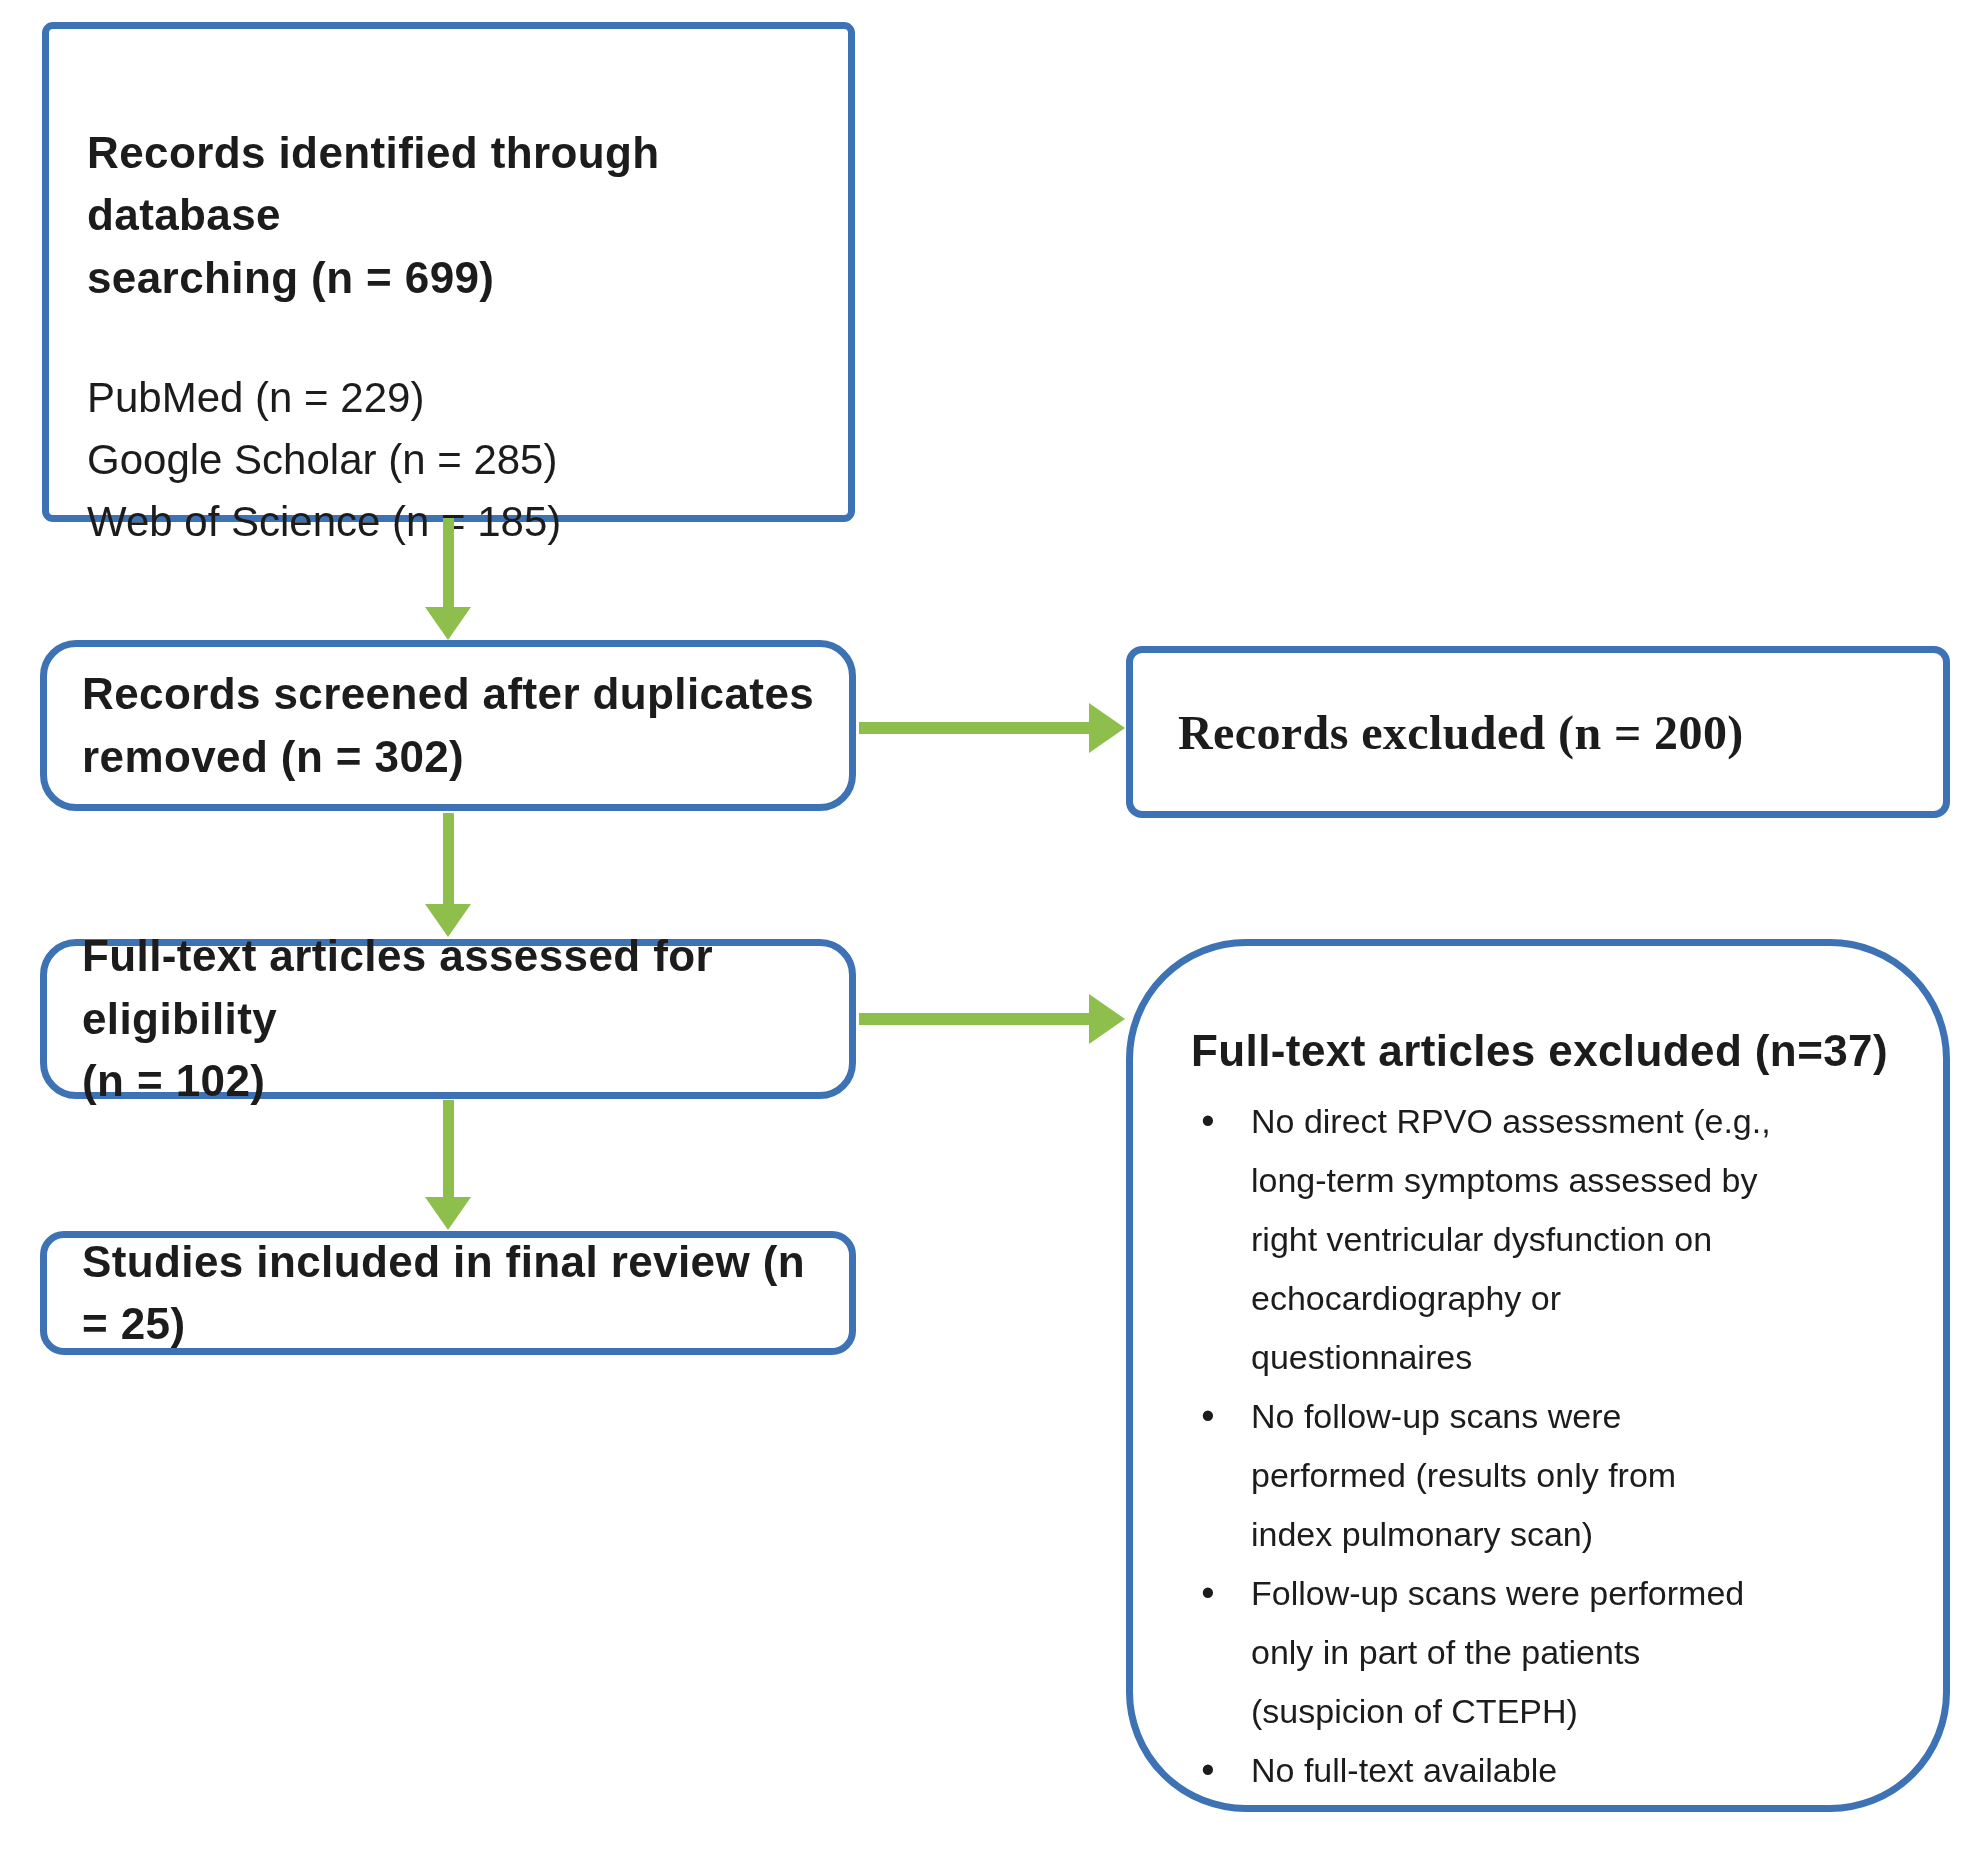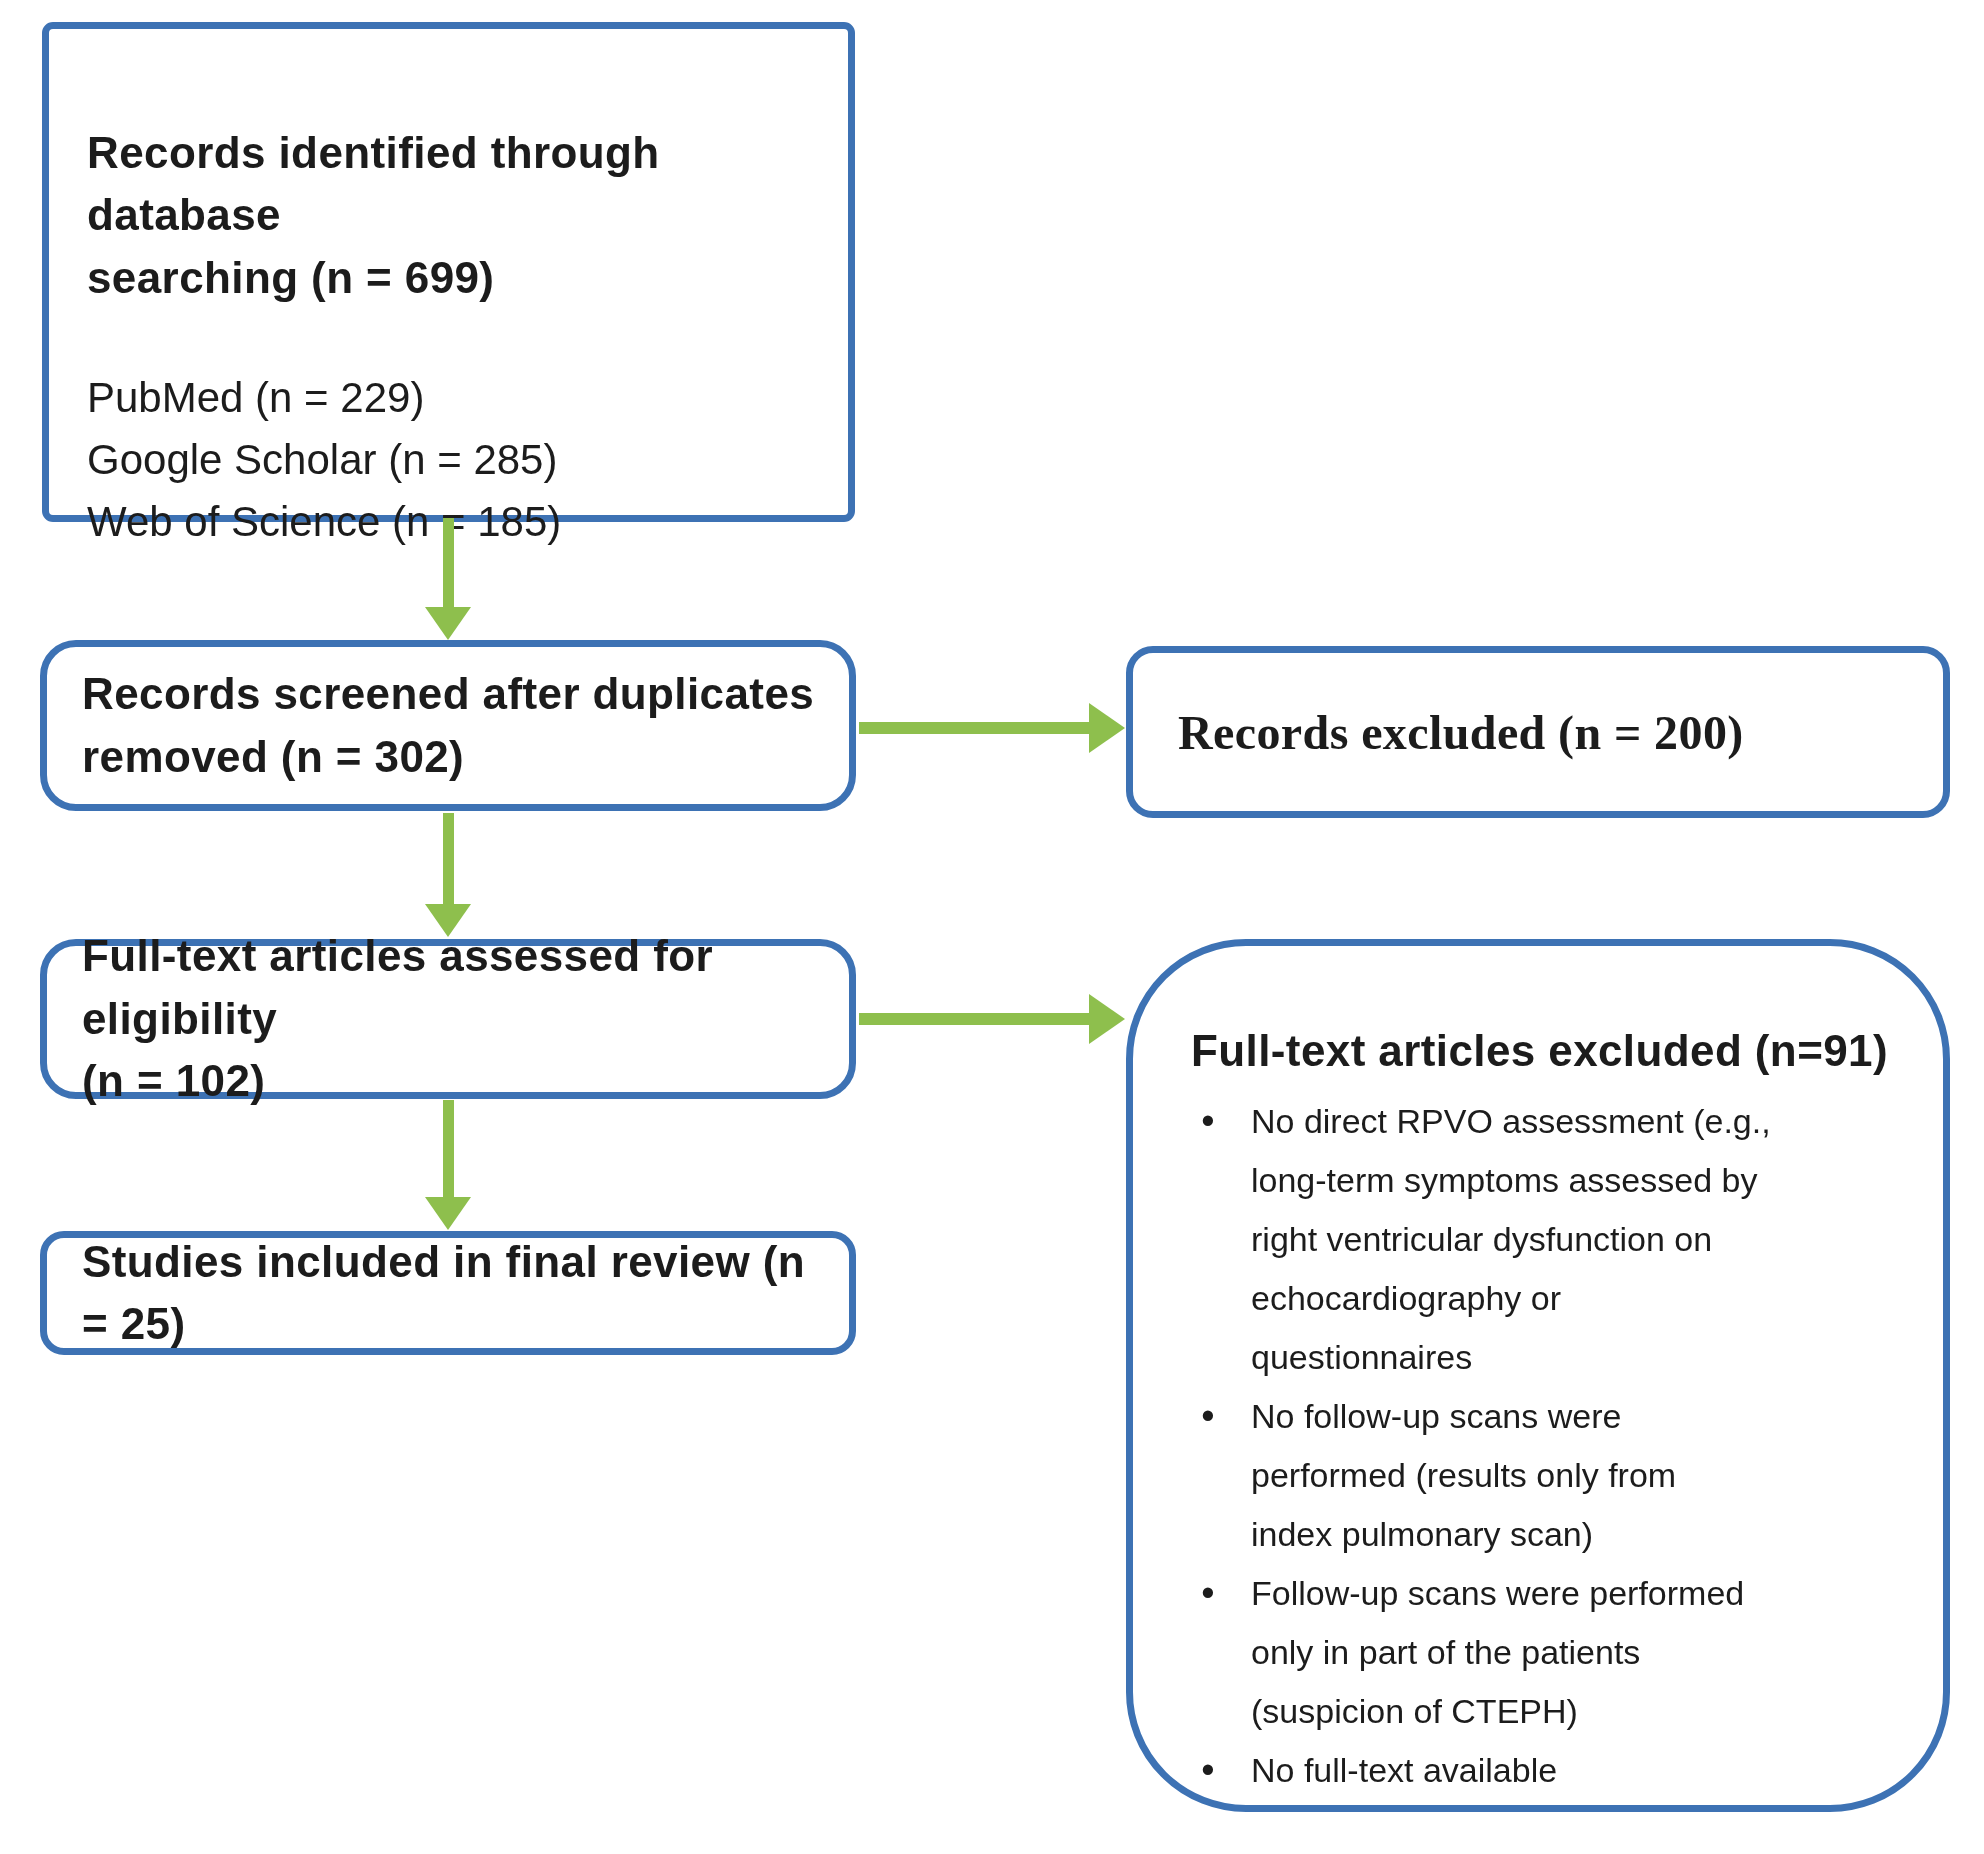--- a/index.html
+++ b/index.html
@@ -50,21 +50,21 @@
   .box-screened .title,
   .box-fulltext .title,
   .box-included .title {
     font-size: 44px; font-weight: bold; line-height: 1.42;
     letter-spacing: 0.4px;
   }
 
   
   .box-records-excluded {
     left: 1126px; top: 646px; width: 824px; height: 172px;
-    border-radius: 27px;
+    border-radius: 16px;
     display: flex; align-items: center;
     padding-left: 45px; padding-right: 22px;
     font-family: "Liberation Serif", serif;
   }
   .box-records-excluded .title {
     font-size: 48px; font-weight: 600; letter-spacing: 0.4px;
   }
 
   
   .box-fulltext {
@@ -177,21 +177,21 @@
     <div class="title pre">Full-text articles assessed for eligibility
 (n = 102)</div>
   </div>
 
   <div class="arrow arrow-h arrow-h2">
     <div class="stem"></div>
     <div class="head"></div>
   </div>
 
   <div class="flowbox box-fulltext-excluded">
-    <div class="title">Full-text articles excluded (n=91)</div>
+    <div class="title">Full-text articles excluded (n=37)</div>
 
     <div class="bullet-row">
       <span class="bullet-dot">•</span>
       <span class="bullet-text pre">No direct RPVO assessment (e.g.,
 long-term symptoms assessed by
 right ventricular dysfunction on
 echocardiography or
 questionnaires</span>
     </div>
     <div class="bullet-row">

